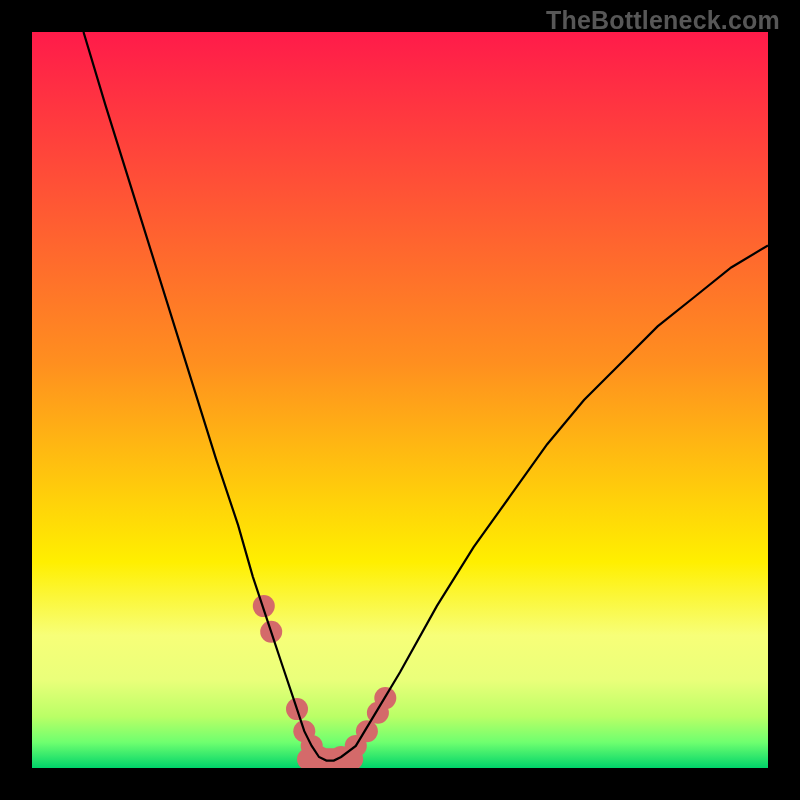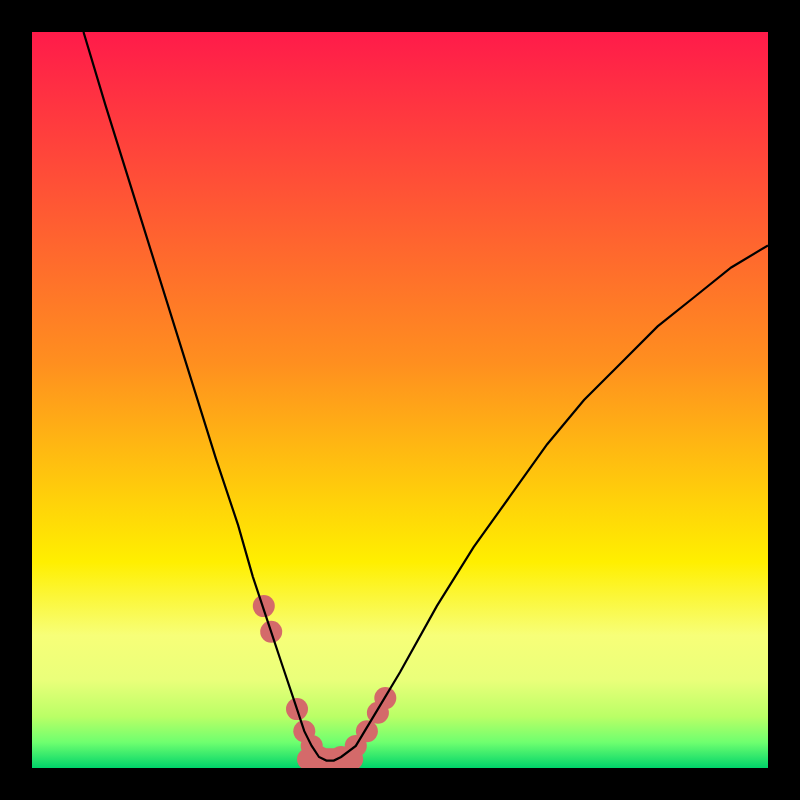--- a/index.html
+++ b/index.html
@@ -38,20 +38,21 @@
   svg {
     display: block;
     width: 736px;
     height: 736px;
   }
 </style>
 </head>
 <body>
 
 <div class="frame">
+  <div class="watermark">TheBottleneck.com</div>
 
   <div class="plot-wrap">
     <svg id="plot" viewBox="0 0 736 736">
       <defs>
         <linearGradient id="bg-grad" x1="0" y1="0" x2="0" y2="1">
           <stop id="g0" offset="0%" stop-color="#ff1b4a"></stop>
           <stop id="g1" offset="45%" stop-color="#ff8f1f"></stop>
           <stop id="g2" offset="72%" stop-color="#ffef00"></stop>
           <stop id="g3" offset="82%" stop-color="#f7ff78"></stop>
           <stop id="g4" offset="88%" stop-color="#eaff7a"></stop>

